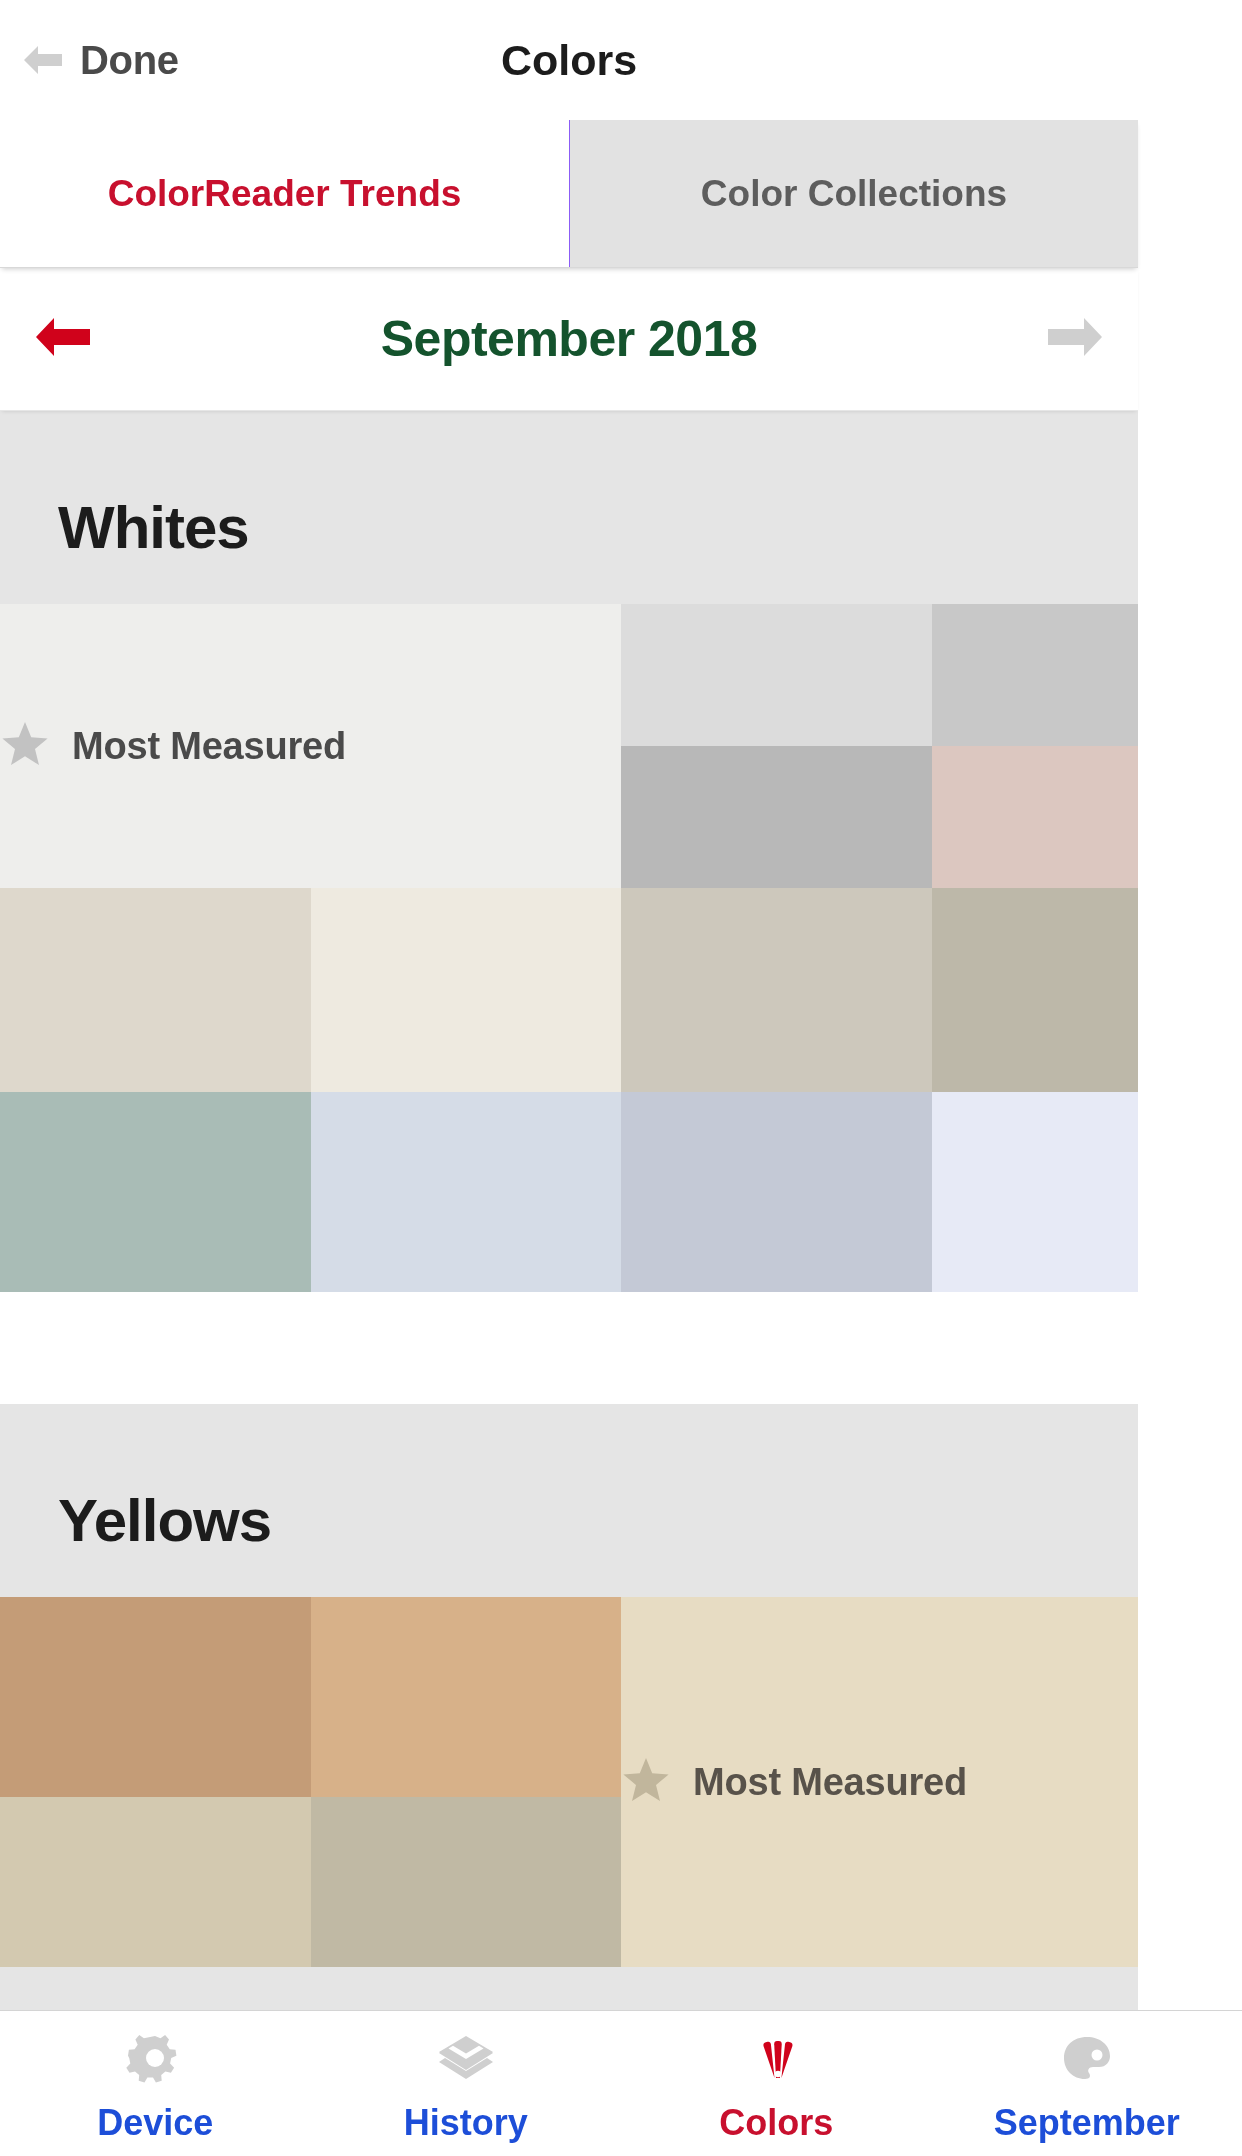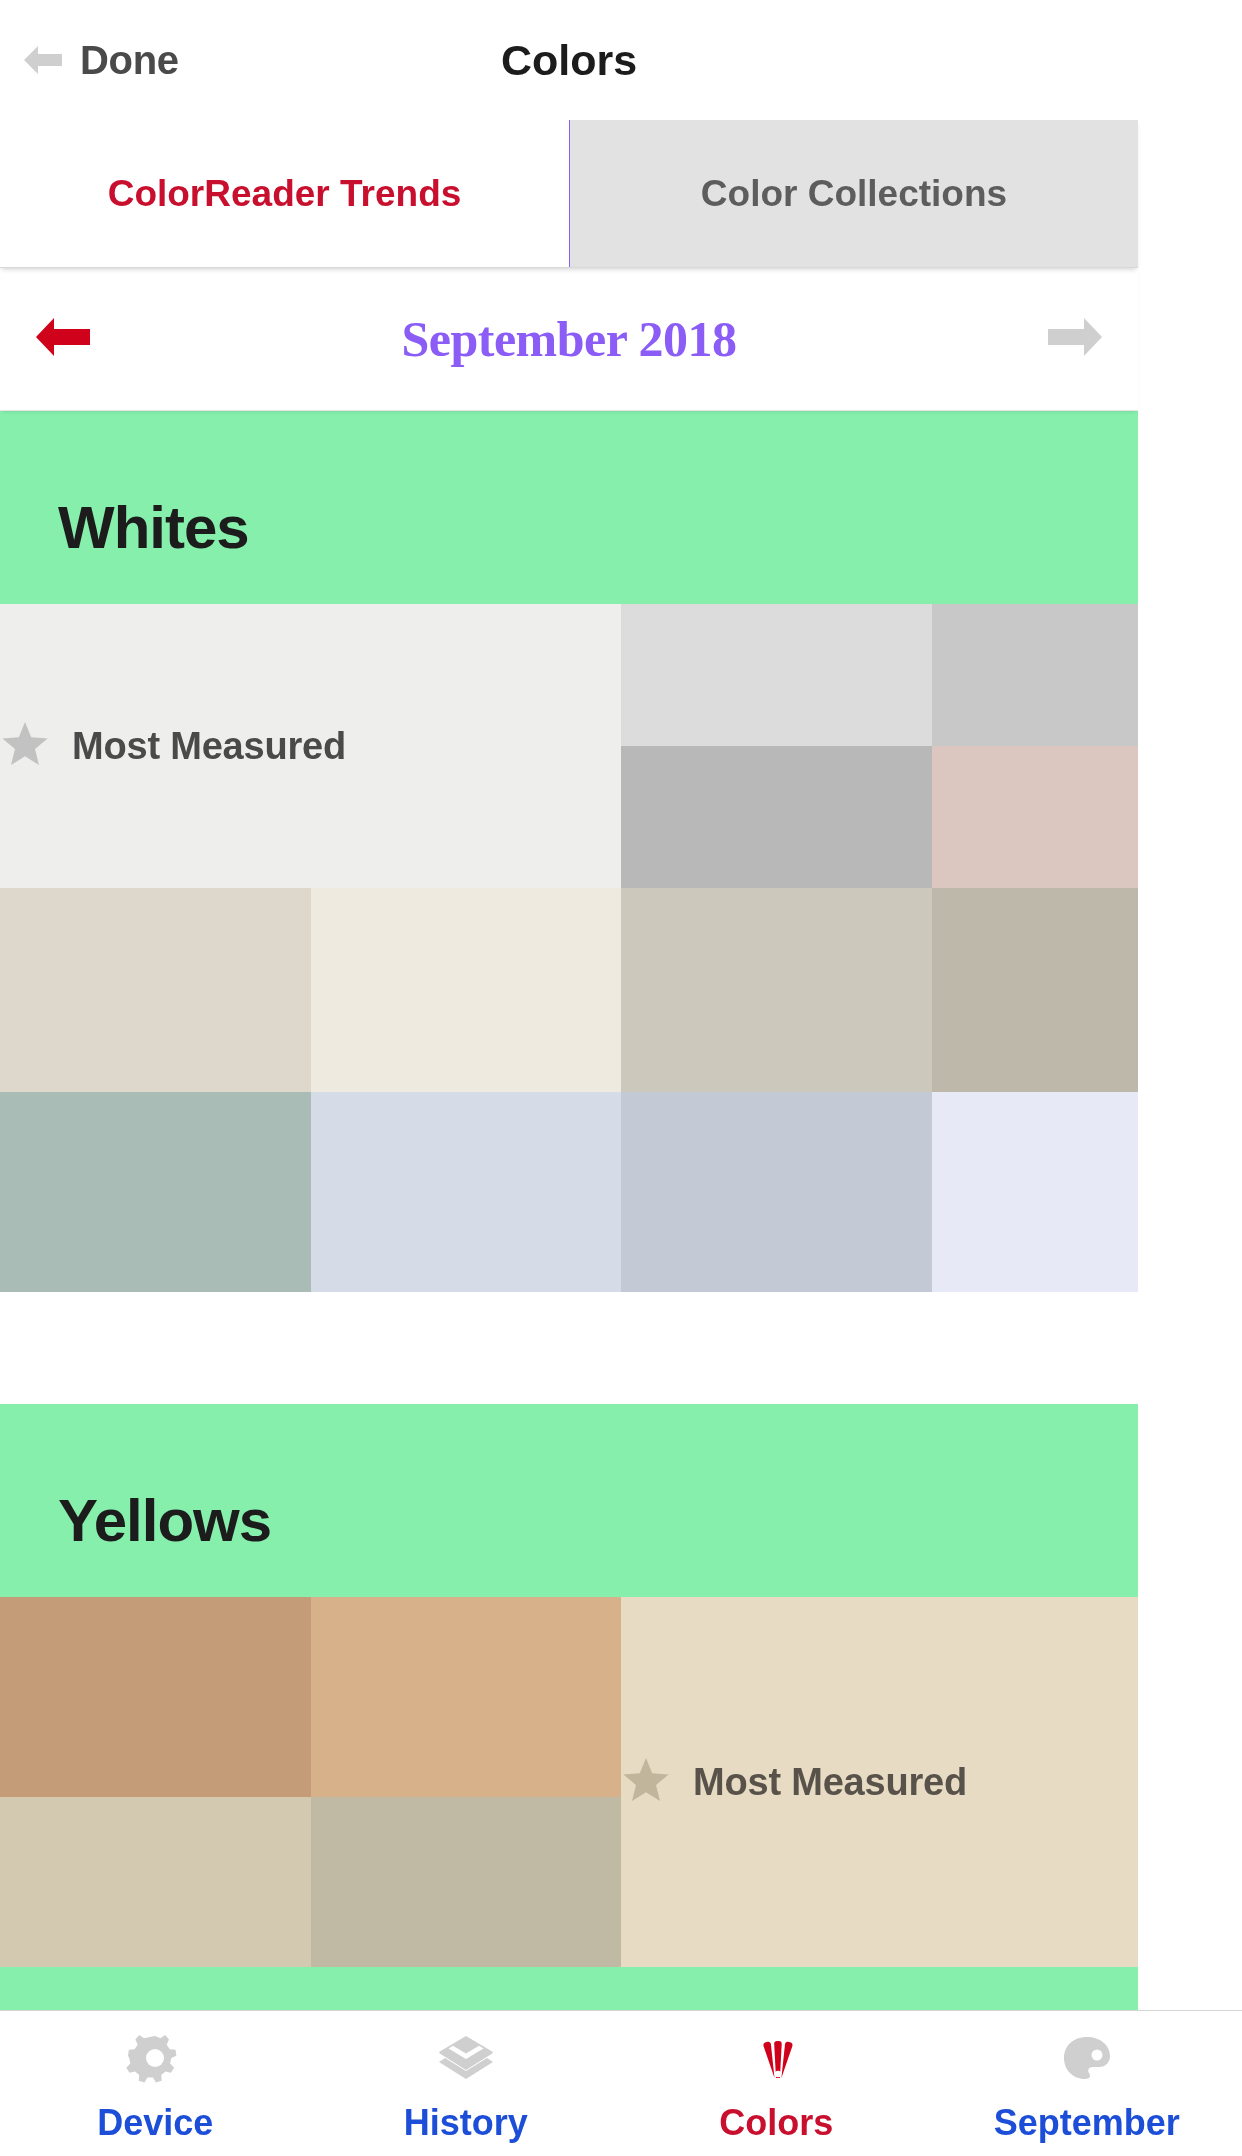--- a/index.html
+++ b/index.html
@@ -58,27 +58,26 @@
     flex:0 0 143px; height:143px;
     background:#ffffff;
     display:flex; align-items:center; justify-content:space-between;
     padding:0 34px;
     border-bottom:1px solid #e6e6e6;
     box-shadow:0 2px 4px -2px rgba(0,0,0,0.14);
     position:relative; z-index:3;
   }
   .nav-arrow { width:58px; height:46px; cursor:pointer; flex:0 0 auto; }
   .month-label {
-    font-size:50px; font-weight:bold; color:#8b5cf6;
+    font-size:50px; font-weight:bold; color:#14532d;
     letter-spacing:-0.5px;
-    font-family:Liberation Serif, serif;
-  }
-
-  
-  .content { flex:1 1 auto; overflow:hidden; background:#86efac; }
+  }
+
+  
+  .content { flex:1 1 auto; overflow:hidden; background:#e5e5e5; }
 
   .section-title {
     font-size:60px; font-weight:bold; color:#1c1c1c;
     padding:82px 0 0 58px;
     letter-spacing:-1px;
     height:193px;
   }
 
   .grid {
     display:grid;

